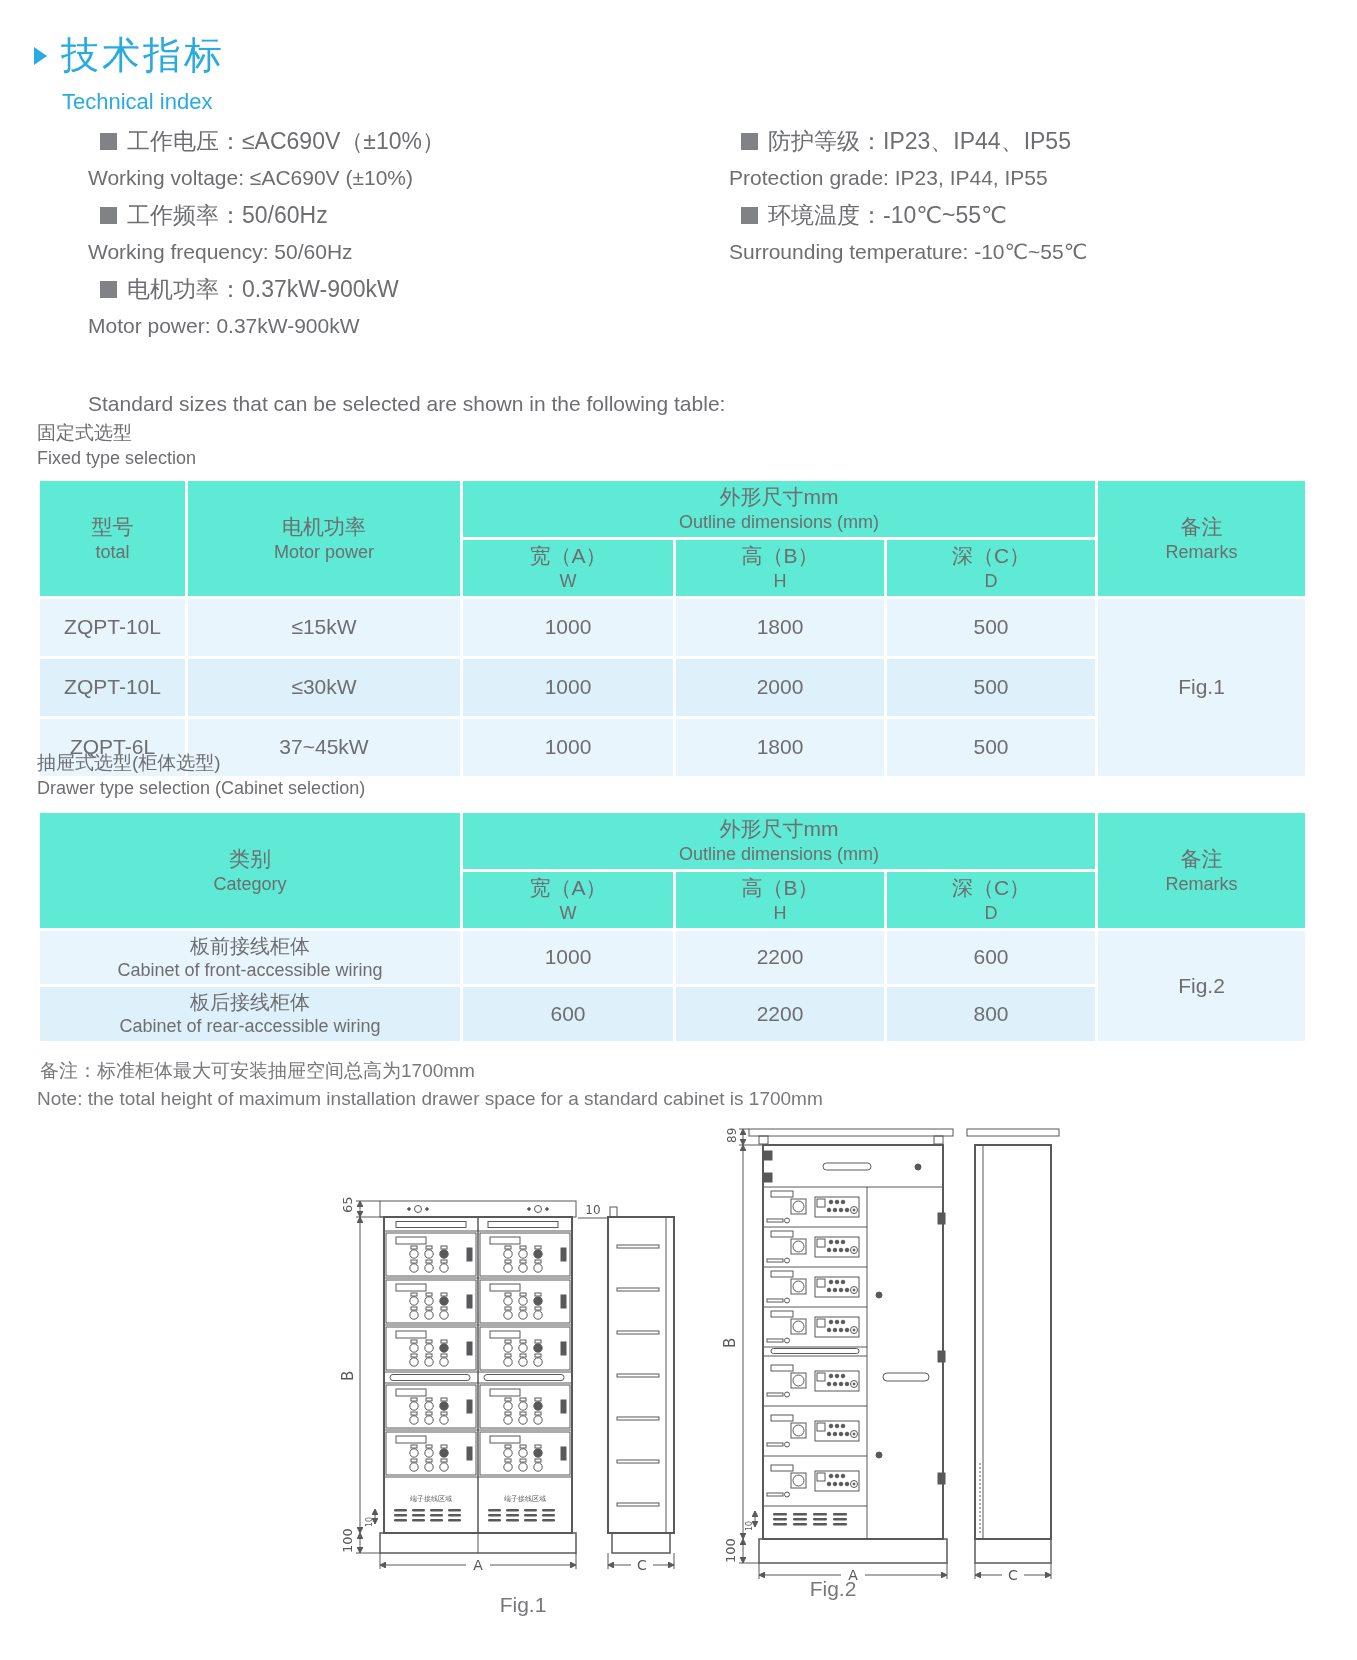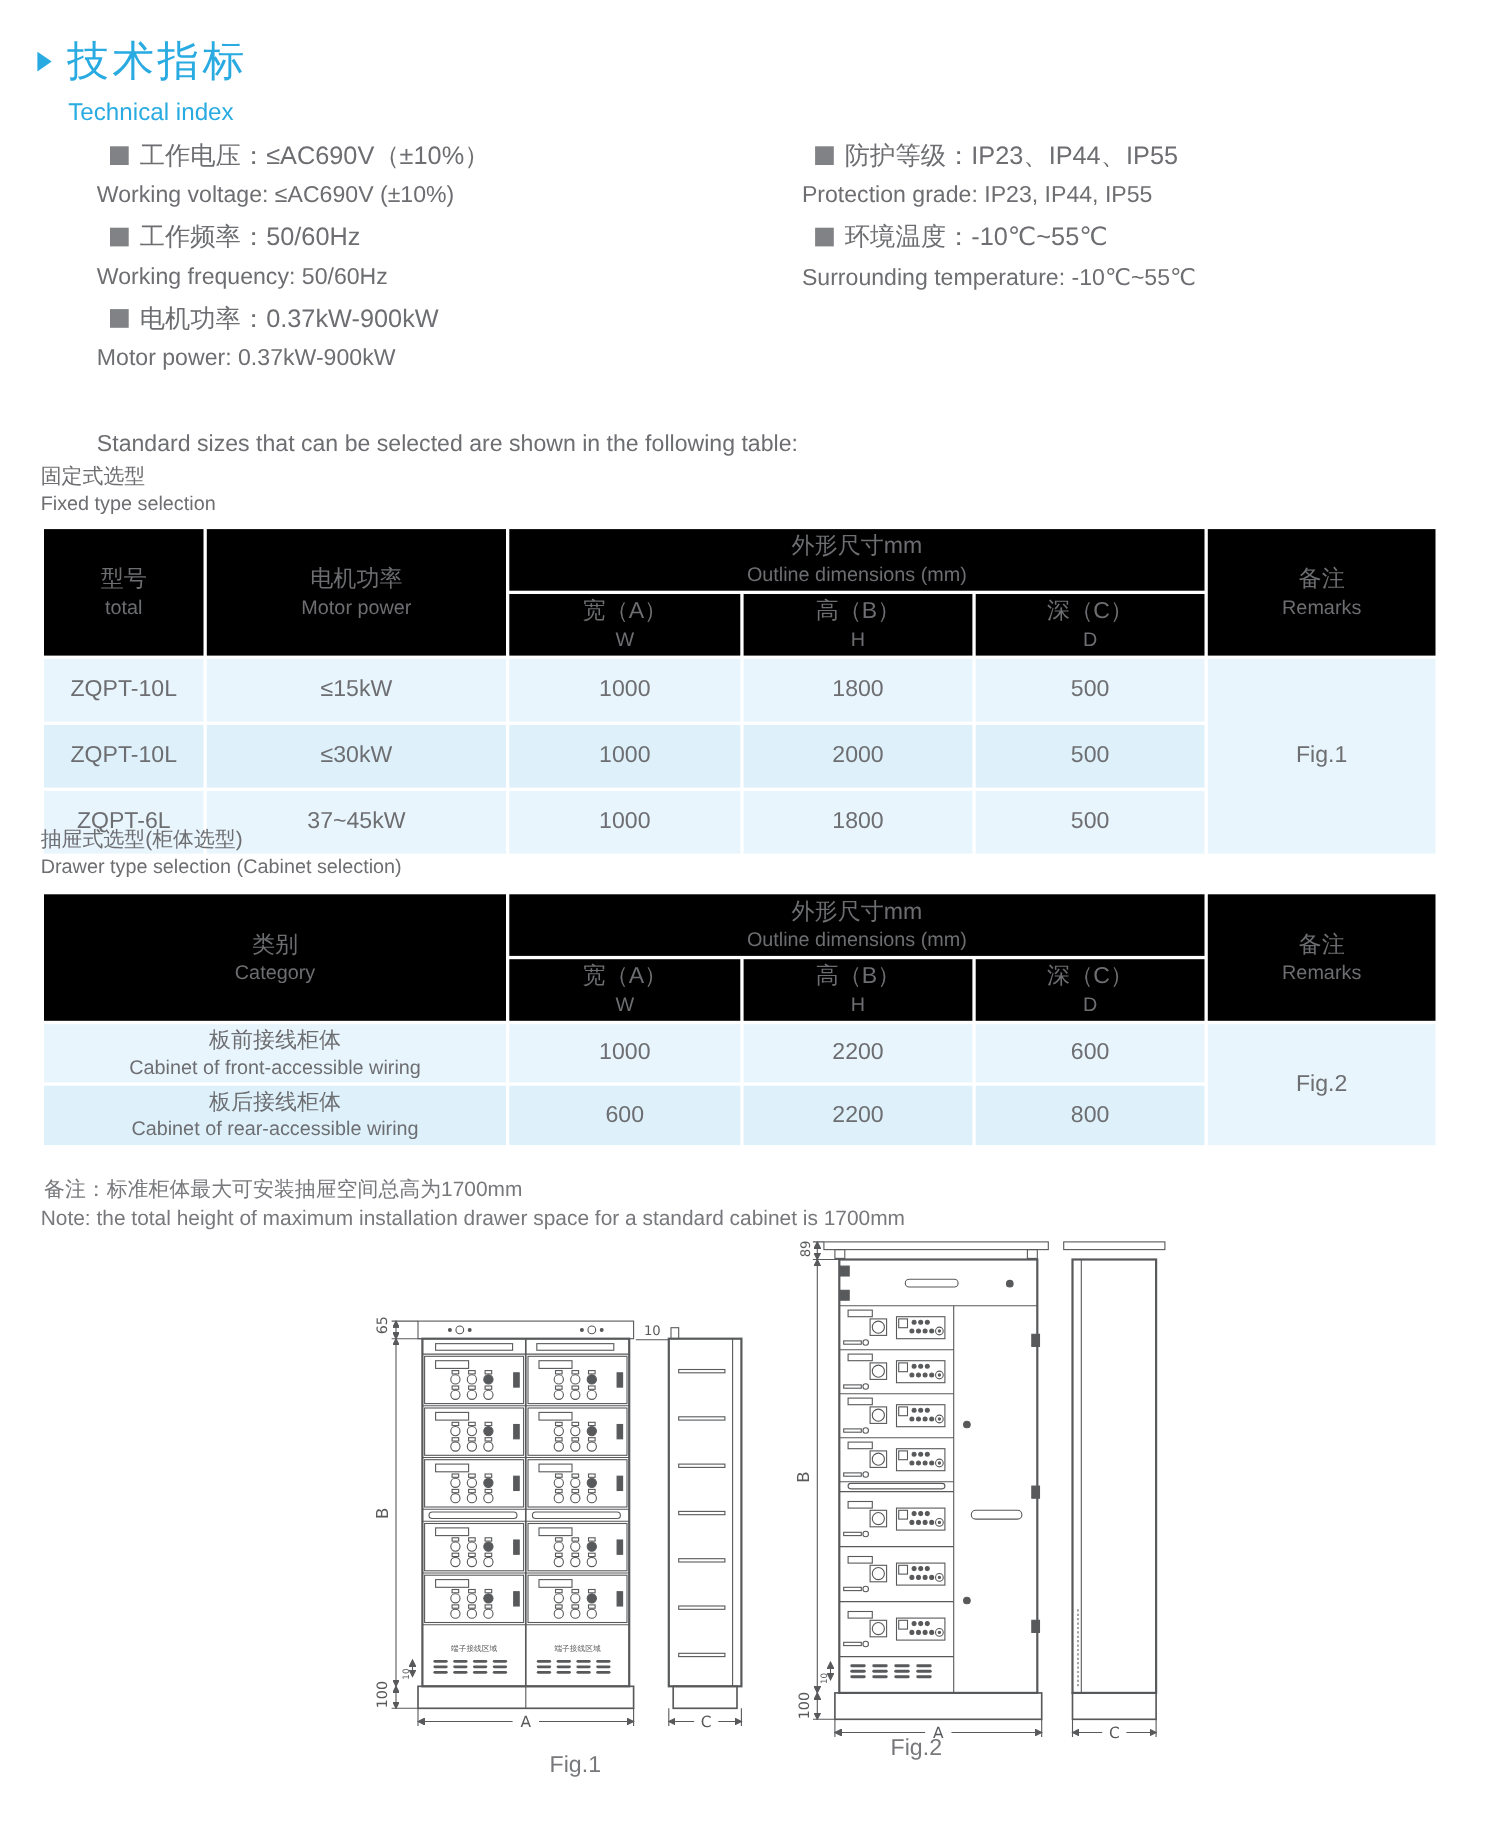--- a/index.html
+++ b/index.html
@@ -24,35 +24,35 @@
 
   
   .sec-zh { position:absolute; left:37px; font-size:19px; color:#6D6E71; }
   .sec-en { position:absolutes; position:absolute; left:37px; font-size:18px; color:#6D6E71; }
 
   
   table.spec-table { position:absolute; left:37px; border-collapse:separate;
                      border-spacing:3px; table-layout:fixed; }
   table.spec-table td { text-align:center; vertical-align:middle; color:#6D6E71;
                         padding:2px 4px; }
-  tr.th td { background:#000000; }
+  tr.th td { background:#5eead4; }
   tr.th td .zh { font-size:21px; line-height:1.35; }
   tr.th td .en { font-size:18px; line-height:1.3; }
   tr.data td { background:#E9F5FD; font-size:21px; }
   tr.data.alt td { background:#DEF1FB; }
   td.remarks-cell { background:#E9F5FD !important; font-size:21px; }
   tr.data td .zh { font-size:20px; line-height:1.3; }
   tr.data td .en { font-size:18px; line-height:1.3; }
   tr.hrowA td { height:56px; }
   tr.hrowB td { height:54px; }
   tr.drow1 td { height:57px; }
   tr.drow2 td { height:40px; }
 
   
-  .note { position:absolute; font-size:19px; color:#77787B; white-space:nowrap;margin-top:10px; }
+  .note { position:absolute; font-size:19px; color:#77787B; white-space:nowrap; }
 
   
   #figures { position:absolute; left:0; top:1115px; width:1357px; height:545px; }
   .fig-svg { position:absolute; }
   .fig-caption { position:absolute; width:90px; text-align:center;
                  font-size:21px; color:#77787B; }
   .dwg { stroke:#58595B; }
   text.dim { font-family:"DejaVu Sans",sans-serif; fill:#58595B; stroke:none; }
 </style>
 </head>

